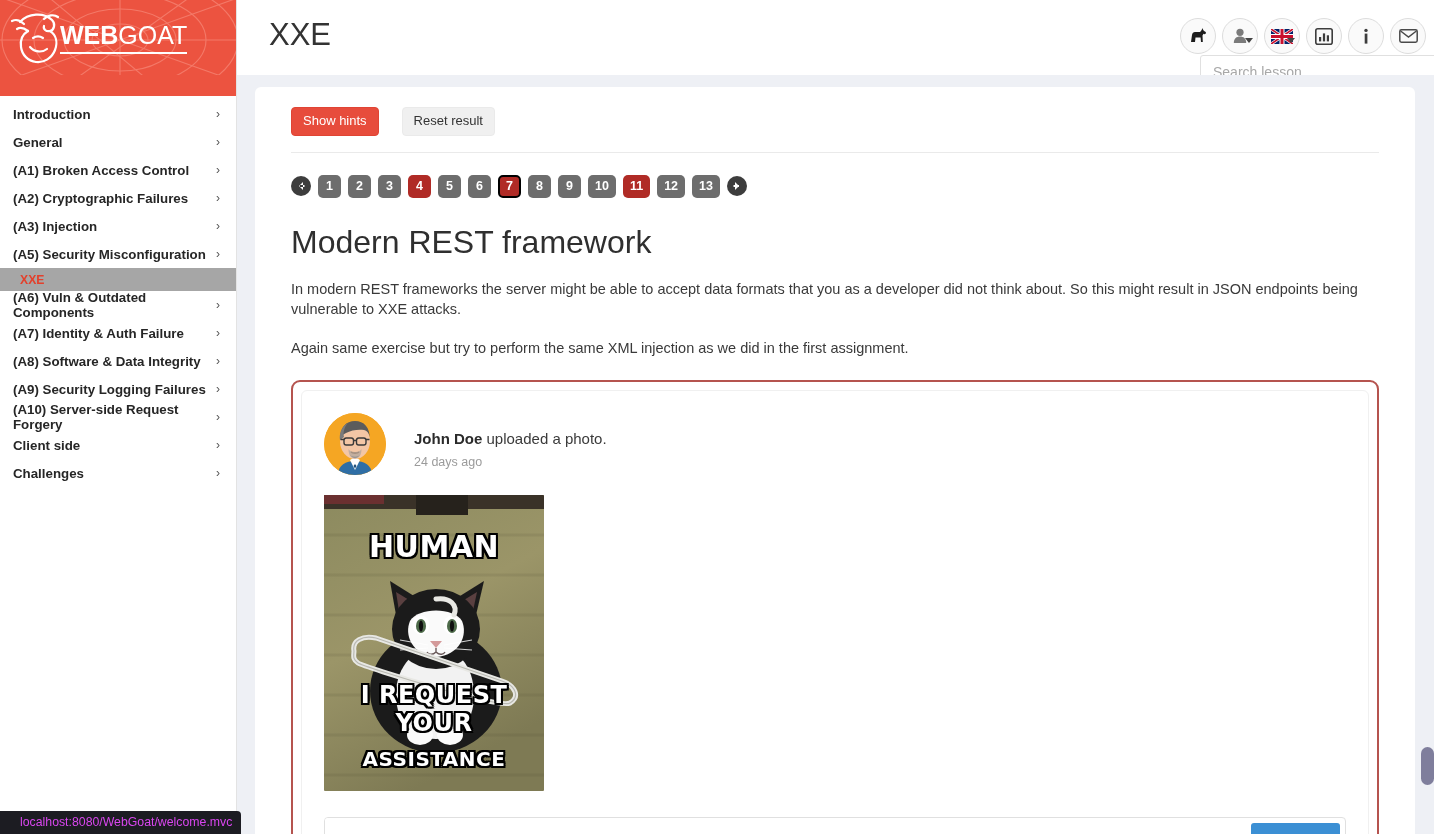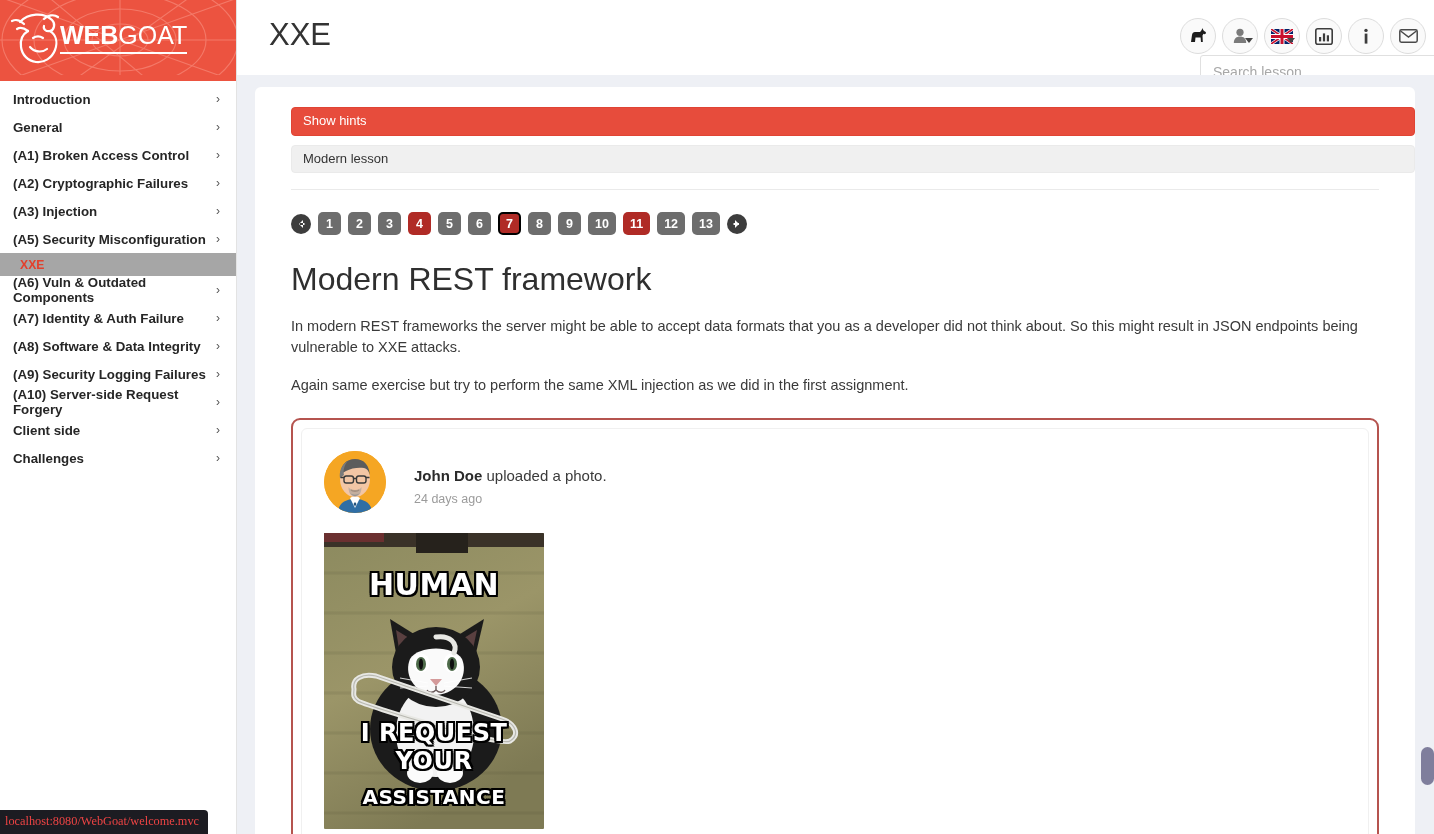--- a/index.html
+++ b/index.html
@@ -14,21 +14,21 @@
   
   #sidebar {
     position: absolute; left: 0; top: 0;
     width: 237px; height: 834px;
     background: #ffffff;
     border-right: 1px solid #e3e3e3;
     z-index: 5;
   }
   #brand {
     position: relative;
-    height: 81px;
+    height: 96px;
     background: #ec5340;
     overflow: hidden;
   }
   #brand .web {
     position: absolute;
     left: 60px; top: 21px;
     font-size: 25px; font-weight: bold;
     color: #ffffff;
     letter-spacing: 0px;
     border-bottom: 2px solid #fff;
@@ -124,21 +124,21 @@
     overflow: hidden;
   }
   #content-card {
     position: absolute;
     left: 18px; top: 12px;
     width: 1160px;
     min-height: 900px;
     background: #ffffff;
     border-radius: 6px;
   }
-  .btn-row { padding: 20px 0 0 36px; display: flex; gap: 9px; flex-direction: column; }
+  .btn-row { padding: 20px 0 0 36px; display: flex; gap: 23px; }
   .btn {
     font-size: 13px;
     padding: 5px 11px 6px 11px;
     border-radius: 4px;
     cursor: pointer;
     font-family: "Liberation Sans", sans-serif;
     line-height: 1.2;
   }
   .btn-hints {
     background: #e74c3c; color: #fff;
@@ -276,26 +276,26 @@
     font-family: "Liberation Sans", sans-serif;
     margin: 5px 5px 5px 0;
     border-radius: 3px;
   }
 
   
   #status-bar {
     position: absolute;
     left: 0; bottom: 0;
     background: #1c1c22;
-    color: #ef4444;
+    color: #d946ef;
     font-size: 12.3px;
-    padding: 4px 9px 5px 5px;
+    padding: 4px 9px 5px 20px;
     border-top-right-radius: 4px;
     z-index: 40;
-    font-family: Liberation Serif, serif;
+    font-family: Liberation Sans, sans-serif;
   }
 
   
   #scroll-thumb {
     position: absolute;
     right: 0px; top: 672px;
     width: 13px; height: 38px;
     background: #6b6a8c;
     border-radius: 7px;
     z-index: 30;
@@ -456,21 +456,21 @@
   <div id="search-wrap">
     <input id="search-lesson" type="text" placeholder="Search lesson" style="">
   </div>
 </div>
 
 <div id="main-bg">
   <div id="content-card">
 
     <div class="btn-row">
       <div class="btn btn-hints">Show hints</div>
-      <div class="btn btn-reset">Modern lesson</div>
+      <div class="btn btn-reset">Reset result</div>
     </div>
 
     <div class="divider"></div>
 
     <div id="pagination">
       <div class="page-arrow">
         <svg width="10" height="10" viewBox="0 0 10 10">
           <path d="M7 1 L3 5 L7 9 Z M3 4 L8.5 4 L8.5 6 L3 6 Z" fill="#fff"></path>
         </svg>
       </div>

